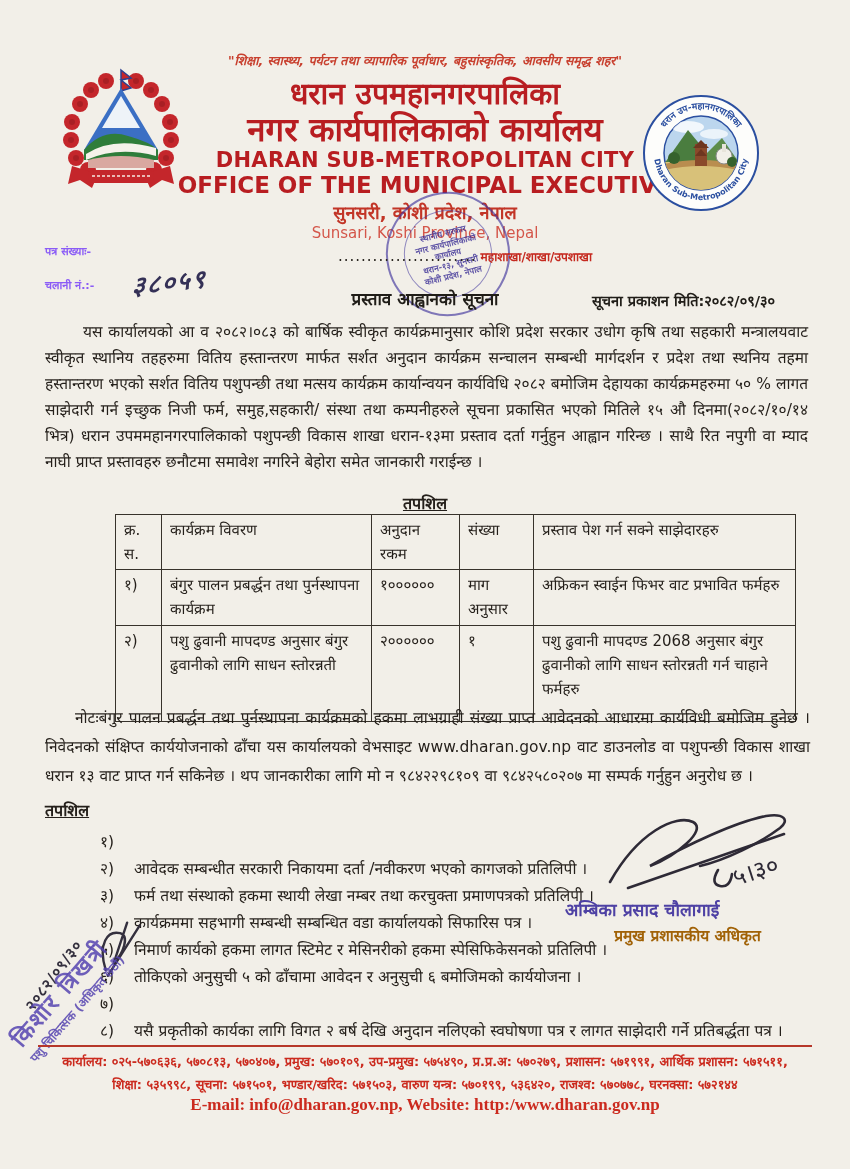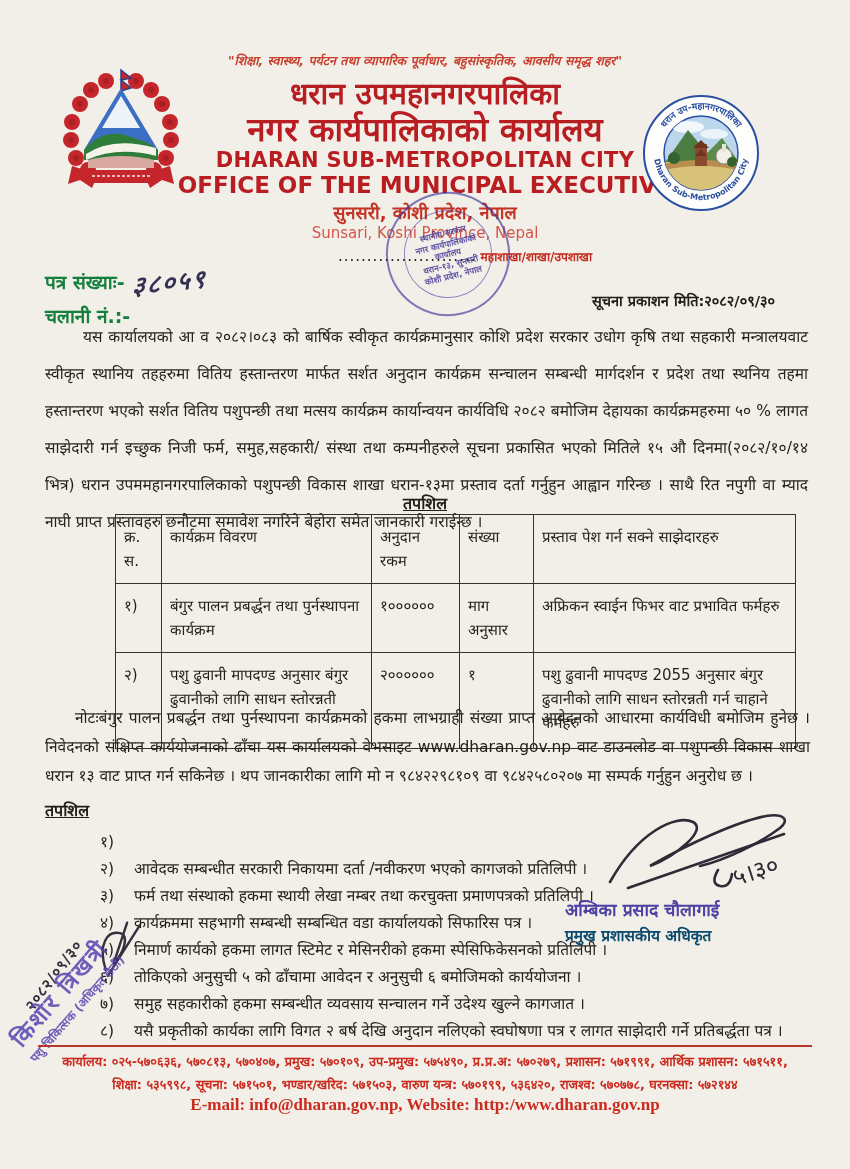--- a/index.html
+++ b/index.html
@@ -17,49 +17,49 @@
   .addr-en{top:224px;font-size:15px;color:#d4564a;}
   .logo-left{left:58px;top:66px;}
   .logo-right{left:640px;top:92px;}
   
   .stamp-circle{left:386px;top:192px;width:120px;height:120px;border:2.5px solid rgba(64,52,156,.65);
     border-radius:50%;display:flex;align-items:center;justify-content:center;transform:rotate(-14deg);}
   .stamp-circle .inner{width:86px;height:86px;border:1.5px solid rgba(64,52,156,.55);border-radius:50%;
     display:flex;flex-direction:column;align-items:center;justify-content:center;gap:1px;}
   .stamp-circle .t{font-size:8.5px;line-height:10px;color:rgba(60,48,150,.8);text-align:center;font-weight:bold;}
   
-  .red-label{color:#15803d;font-weight:bold;font-size:19px;margin-top:26px;}
+  .red-label{color:#8b5cf6;font-weight:bold;font-size:11px;}
   .letter-no{left:45px;top:243px;}
   .challani{left:45px;top:277px;}
   .challani-value{left:132px;top:264px;font-size:25px;font-style:italic;color:#343056;
     transform:rotate(-6deg) skewX(-8deg);font-weight:bold;letter-spacing:2px;}
   .section-line{left:338px;top:247px;font-size:15px;}
   .section-line .dots{color:#2a2620;letter-spacing:1px;}
   .section-line .lbl{color:#c5291f;font-weight:bold;font-size:12px;}
   .notice-title{top:287px;font-size:17px;font-weight:bold;color:#201d18;}
   .publish-date{left:592px;top:290px;font-size:14.5px;font-weight:bold;color:#201d18;}
   
-  .body-par{left:45px;top:319px;width:763px;font-size:15.5px;line-height:37px;
+  .body-par{left:45px;top:319px;width:763px;font-size:15.5px;line-height:26px;
     text-align:justify;text-indent:38px;color:#241f1a;}
   .tbl-caption{top:492px;font-size:16px;font-weight:bold;text-decoration:underline;color:#241f1a;}
   table.detail{position:absolute;left:115px;top:514px;width:680px;border-collapse:collapse;table-layout:fixed;}
-  table.detail th,table.detail td{border:1.6px solid #37322b;padding:10px 8px;font-size:15px;
+  table.detail th,table.detail td{border:1.6px solid #37322b;padding:3px 8px;font-size:15px;
     font-weight:normal;text-align:left;vertical-align:top;line-height:24px;color:#241f1a;}
   table.detail th{height:44px;}
   .note-par{left:45px;top:704px;width:765px;font-size:15.5px;line-height:29px;text-align:justify;
     text-indent:30px;color:#241f1a;}
   .note-par .lnk{color:#241f1a;}
   .chk-caption{left:45px;top:799px;font-size:16px;font-weight:bold;text-decoration:underline;color:#241f1a;}
   .checklist{left:100px;top:829px;width:712px;}
   .chk-item{display:flex;gap:14px;font-size:15.5px;line-height:27px;color:#241f1a;}
   .chk-item .no{min-width:20px;}
   
   .sig-svg{left:598px;top:808px;}
   .sig-name{left:565px;top:897px;width:245px;text-align:left;font-size:17.5px;font-weight:bold;color:#4e41a4;}
-  .sig-desig{left:565px;top:924px;width:245px;text-align:left;font-size:15.5px;font-weight:bold;color:#0c4a6e;}
+  .sig-desig{left:565px;top:924px;width:245px;text-align:center;font-size:15.5px;font-weight:bold;color:#a16207;}
   
   .hw-sig{left:88px;top:924px;transform:rotate(-38deg);}
   .hw-date{left:20px;top:1002px;font-size:15px;font-weight:bold;color:#34303e;
     transform:rotate(-53deg);transform-origin:left top;letter-spacing:1px;}
   .diag-stamp{left:8px;top:1052px;transform:rotate(-49deg);transform-origin:left bottom;
     color:rgba(86,68,176,.85);text-align:center;width:230px;}
   .diag-stamp .l1{font-size:23px;font-weight:bold;letter-spacing:2px;}
   .diag-stamp .l2{font-size:12px;font-weight:bold;}
   
   .footer-rule{left:38px;top:1045px;width:774px;height:2px;background:#b6372a;}
@@ -169,20 +169,21 @@
       <div class="t">कोशी प्रदेश, नेपाल</div>
     </div>
   </div>
 
   <div class="abs red-label letter-no">पत्र संख्याः-</div>
   <div class="abs red-label challani">चलानी नं.:-</div>
   <div class="abs challani-value">३८०५९</div>
   <div class="abs section-line">
     <span class="dots">........................</span><span class="lbl"> महाशाखा/शाखा/उपशाखा</span>
   </div>
+  <div class="abs ctr notice-title">प्रस्ताव आह्वानको सूचना</div>
   <div class="abs publish-date">सूचना प्रकाशन मिति:२०८२/०९/३०</div>
 
   <div class="abs body-par">यस कार्यालयको आ व २०८२।०८३ को बार्षिक स्वीकृत कार्यक्रमानुसार कोशि प्रदेश सरकार उधोग कृषि तथा सहकारी मन्त्रालयवाट स्वीकृत स्थानिय तहहरुमा वितिय हस्तान्तरण मार्फत सर्शत अनुदान कार्यक्रम सन्चालन सम्बन्धी मार्गदर्शन  र प्रदेश तथा स्थनिय तहमा हस्तान्तरण भएको सर्शत वितिय पशुपन्छी तथा मत्सय कार्यक्रम कार्यान्वयन कार्यविधि २०८२ बमोजिम देहायका कार्यक्रमहरुमा ५० % लागत साझेदारी गर्न इच्छुक निजी फर्म, समुह,सहकारी/ संस्था तथा कम्पनीहरुले सूचना प्रकासित भएको मितिले १५ औ दिनमा(२०८२/१०/१४ भित्र) धरान उपममहानगरपालिकाको पशुपन्छी विकास शाखा धरान-१३मा प्रस्ताव दर्ता गर्नुहुन आह्वान गरिन्छ । साथै रित नपुगी वा म्याद नाघी प्राप्त प्रस्तावहरु छनौटमा समावेश नगरिने बेहोरा समेत जानकारी गराईन्छ ।</div>
 
   <div class="abs ctr tbl-caption">तपशिल</div>
   <table class="detail">
     <colgroup>
         <col style="width:46px">
         <col style="width:210px">
         <col style="width:88px">
@@ -202,21 +203,21 @@
       <td>बंगुर पालन प्रबर्द्धन तथा पुर्नस्थापना कार्यक्रम</td>
       <td>१०००००० </td>
       <td>माग अनुसार</td>
       <td>अफ्रिकन स्वाईन फिभर वाट प्रभावित फर्महरु</td>
     </tr>
     <tr style="height:96px;">
       <td>२)</td>
       <td>पशु ढुवानी मापदण्ड अनुसार बंगुर ढुवानीको लागि साधन स्तोरन्नती</td>
       <td>२०००००० </td>
       <td>१</td>
-      <td>पशु ढुवानी मापदण्ड 2055 अनुसार बंगुर ढुवानीको लागि साधन स्तोरन्नती गर्न चाहाने फर्महरु</td>
+      <td>पशु ढुवानी मापदण्ड 2068 अनुसार बंगुर ढुवानीको लागि साधन स्तोरन्नती गर्न चाहाने फर्महरु</td>
     </tr>
   </tbody>
     </table>
 
   <div class="abs note-par">
     <span>नोटःबंगुर पालन प्रबर्द्धन तथा पुर्नस्थापना कार्यक्रमको हकमा लाभग्राही संख्या प्राप्त आवेदनको आधारमा कार्यविधी बमोजिम हुनेछ ।निवेदनको संक्षिप्त कार्ययोजनाको ढाँचा यस कार्यालयको वेभसाइट </span><span class="lnk">www.dharan.gov.np</span><span> वाट डाउनलोड वा पशुपन्छी विकास शाखा धरान १३ वाट प्राप्त गर्न सकिनेछ । थप जानकारीका लागि मो न ९८४२२९८१०९ वा ९८४२५८०२०७ मा सम्पर्क गर्नुहुन अनुरोध छ ।</span>
   </div>
 
   <div class="abs chk-caption">तपशिल</div>
   <div class="abs checklist">
@@ -238,21 +239,20 @@
     <div class="chk-item">
         <span class="no">५)</span>
         <span>निमार्ण कार्यको हकमा लागत स्टिमेट र मेसिनरीको हकमा स्पेसिफिकेसनको प्रतिलिपी ।</span>
       </div>
     <div class="chk-item">
         <span class="no">६)</span>
         <span>तोकिएको अनुसुची ५ को ढाँचामा आवेदन र अनुसुची ६ बमोजिमको कार्ययोजना ।</span>
       </div>
     <div class="chk-item">
         <span class="no">७)</span>
-        <span>समुह सहकारीको हकमा सम्बन्धीत व्यवसाय सन्चालन गर्ने उदेश्य खुल्ने कागजात ।</span>
       </div>
     <div class="chk-item">
         <span class="no">८)</span>
         <span>यसै प्रकृतीको कार्यका लागि विगत २ बर्ष देखि अनुदान नलिएको स्वघोषणा पत्र र लागत साझेदारी गर्ने प्रतिबर्द्धता पत्र ।</span>
       </div>
   </div>
 
   <div class="abs sig-svg">
     <svg width="210" height="92" viewBox="0 0 210 92">
       <g fill="none" stroke="#2e2a36" stroke-width="2.6" stroke-linecap="round">

